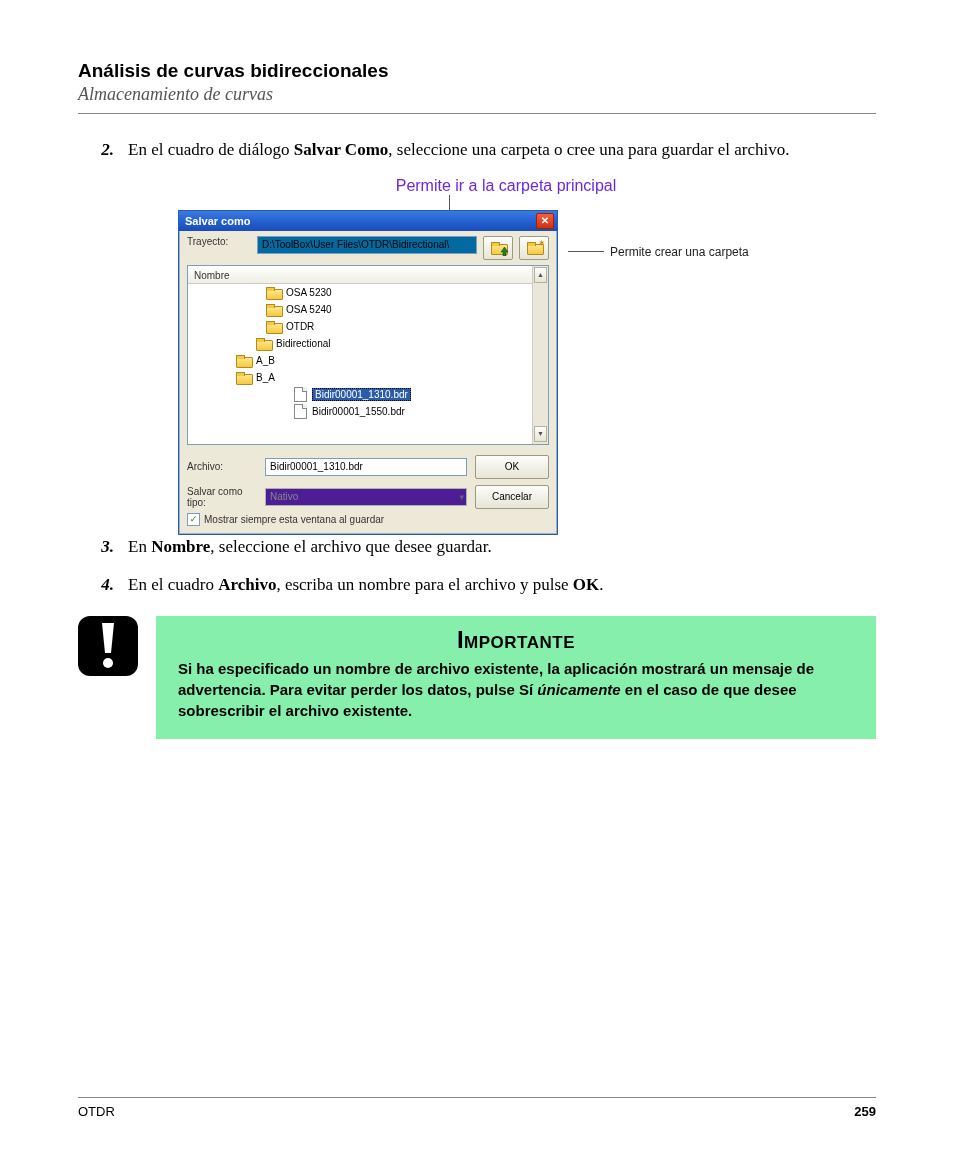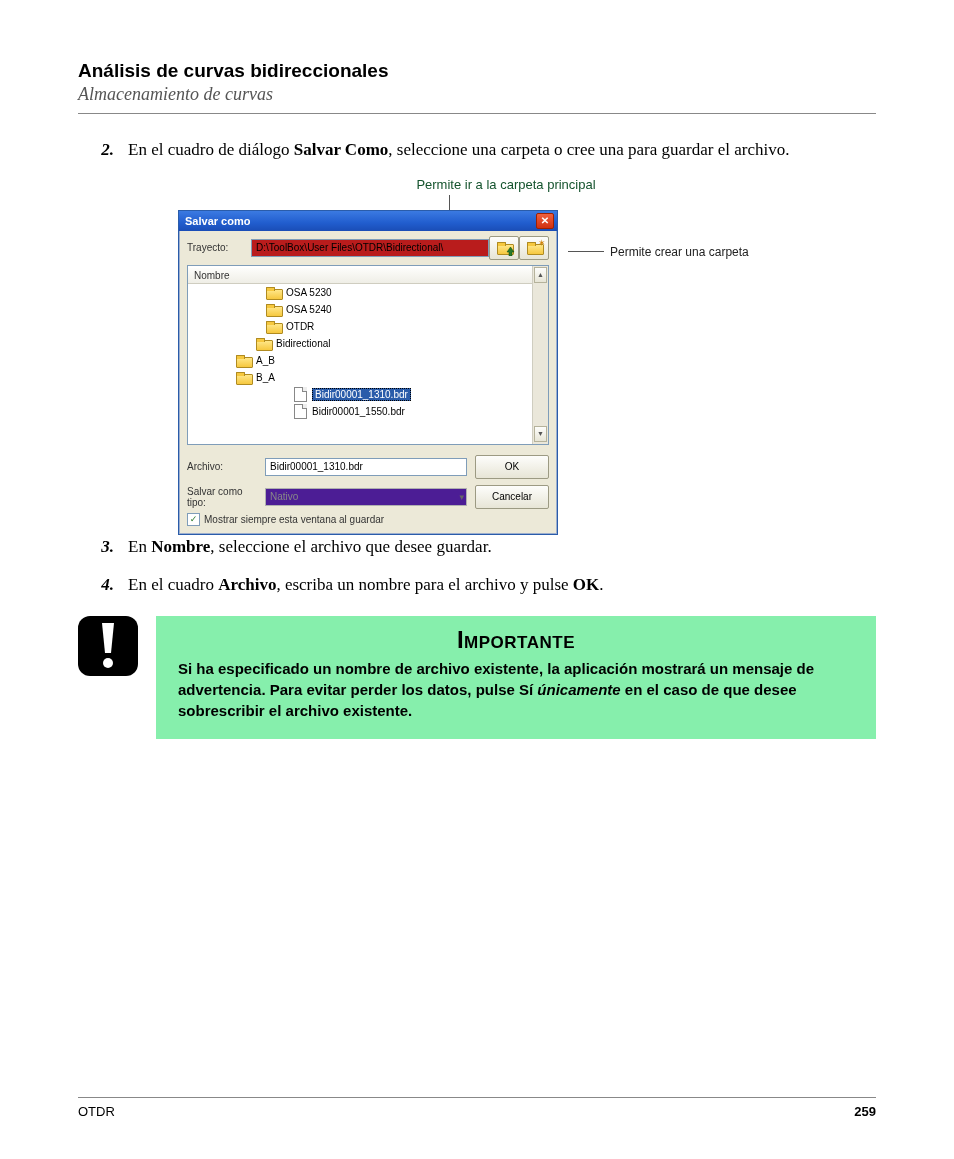--- a/index.html
+++ b/index.html
@@ -60,22 +60,22 @@
     position: relative;
     width: 640px;
     margin: 6px auto 26px 100px;
     font-family: Arial, Helvetica, sans-serif;
   }
   .callout-top {
     position: absolute;
     top: 0;
     left: 16px; right: 0;
     text-align: center;
-    font-size: 13px;
-    color: #14532d;
+    font-size: 16px;
+    color: #6d28d9;
   }
   .callout-top-line {
     position: absolute;
     left: 271px;
     top: 18px;
     width: 1px;
     height: 24px;
     background: #555;
   }
   .callout-right {
@@ -120,28 +120,28 @@
     width: 16px; height: 14px;
     background: linear-gradient(#f06040,#d03010);
     border: 1px solid #a02000;
     color: #fff;
     display: flex; align-items: center; justify-content: center;
     font-size: 10px; font-weight: bold;
     border-radius: 2px;
   }
   .row {
     display: flex;
-    align-items: center;
     padding: 5px 8px;
+    gap: 6px;
   }
   .lbl { width: 64px; color: #333; font-size: 10px; }
   .path-input {
     flex: 1;
     height: 16px;
-    background: #b91c1c;
+    background: #0369a1;
     border: 1px solid #7f9db9;
     padding: 0 4px;
     font-size: 10px;
     line-height: 16px;
     overflow: hidden;
     white-space: nowrap;
   }
   .icon-btn {
     width: 28px; height: 22px;
     background: linear-gradient(#fdfdfb,#e7e5d6);

